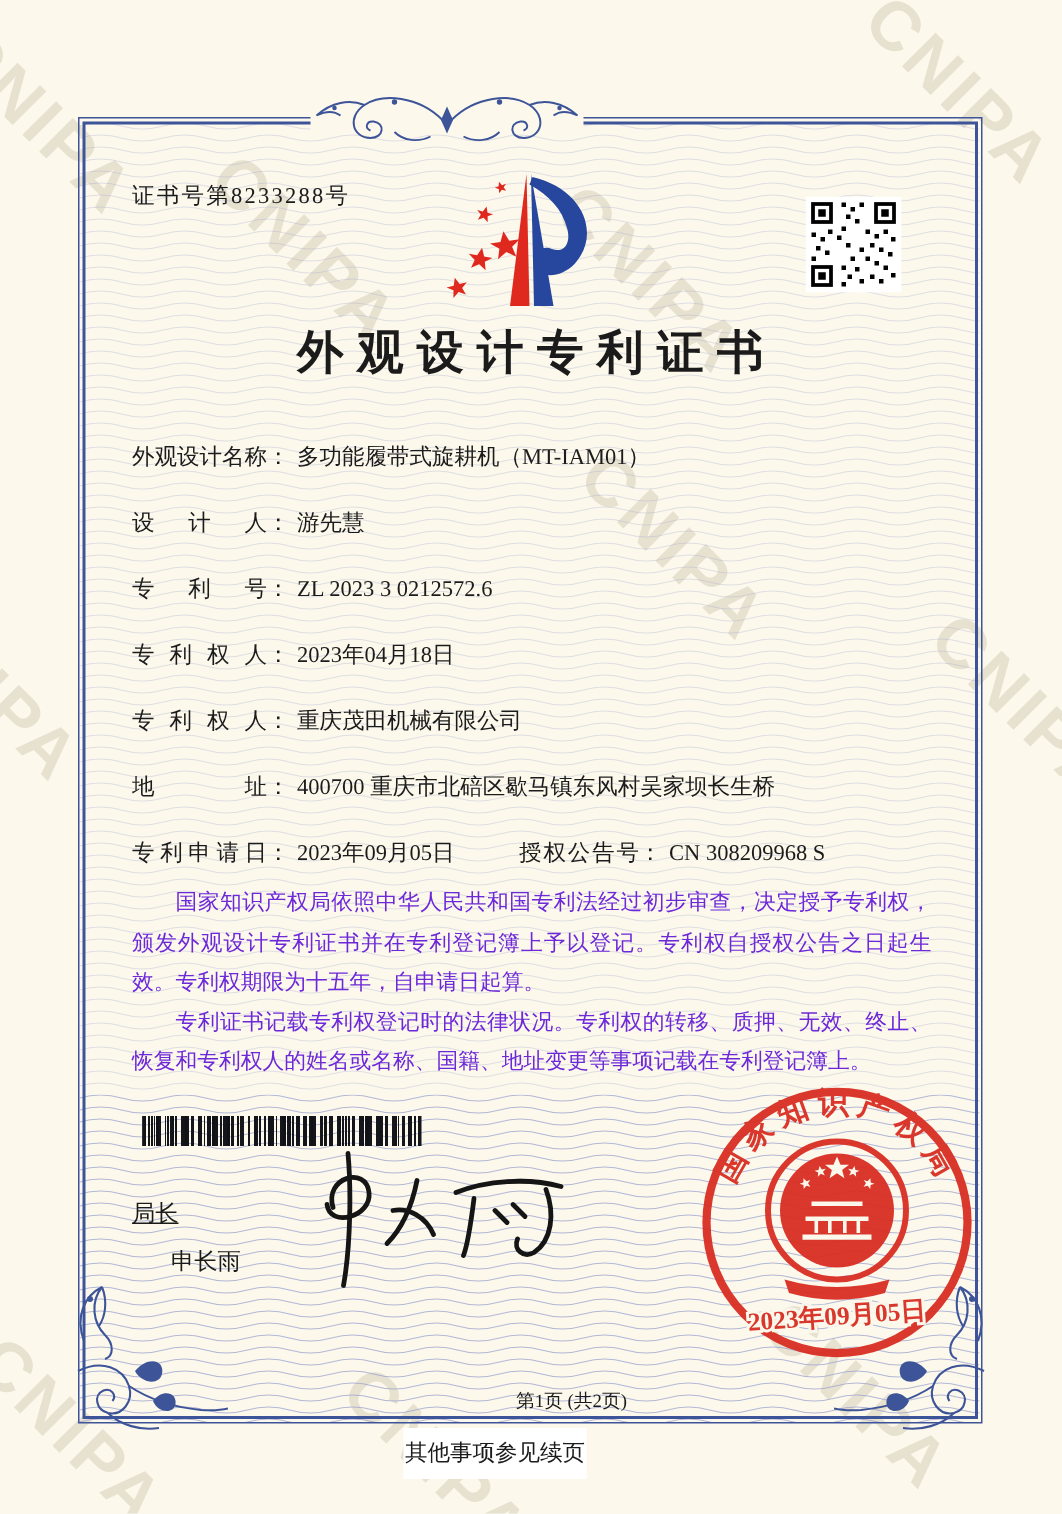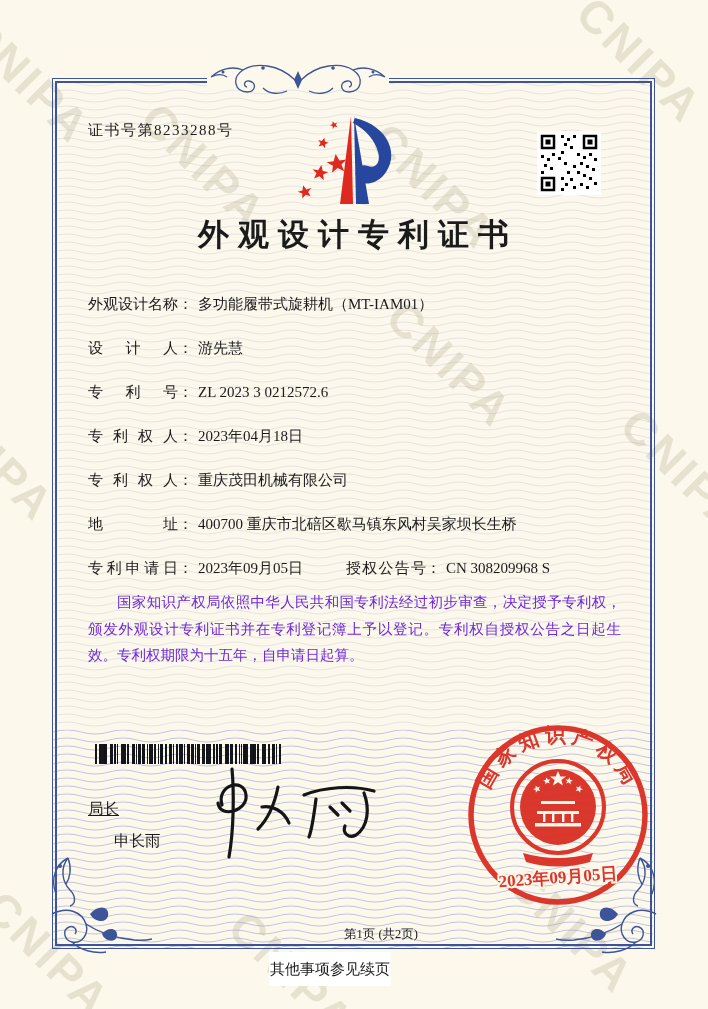--- a/index.html
+++ b/index.html
@@ -177,20 +177,21 @@
 </div>
 <div class="frow" style="top:559px">
   <span class="flabel">专利申请日</span><span class="fcolon">：</span><span class="fvalue">2023年09月05日</span>
   <span class="pair2">
     <span class="flabel2">授权公告号</span><span class="fcolon">：</span><span class="fvalue">CN 308209968 S</span>
   </span>
 </div>
 
 <div class="bodytext">
   <p>国家知识产权局依照中华人民共和国专利法经过初步审查，决定授予专利权，颁发外观设计专利证书并在专利登记簿上予以登记。专利权自授权公告之日起生效。专利权期限为十五年，自申请日起算。</p>
+  <p>专利证书记载专利权登记时的法律状况。专利权的转移、质押、无效、终止、恢复和专利权人的姓名或名称、国籍、地址变更等事项记载在专利登记簿上。</p>
 </div>
 
 <div class="barcode"></div>
 
 <div class="sig-title">局长</div>
 <div class="sig-name">申长雨</div>
 <svg class="sig-svg" width="205" height="100" viewBox="0 0 205 100">
   <g stroke="#151515" stroke-width="3.2" stroke-linecap="round" fill="none">
     <path d="M30,42 C24,22 52,14 54,32 C56,48 28,56 26,40"></path>
     <path d="M40,6 C42,28 42,66 37,94"></path>

